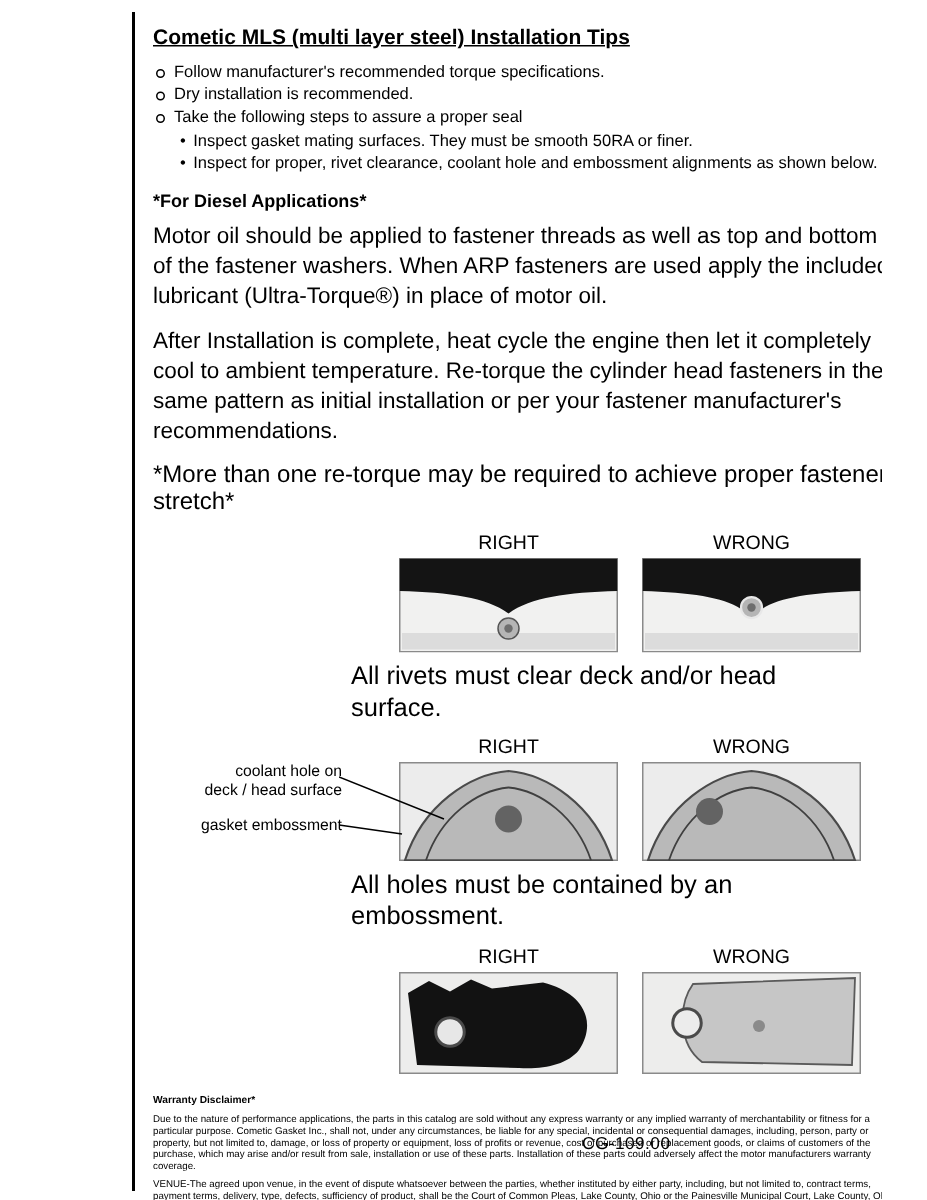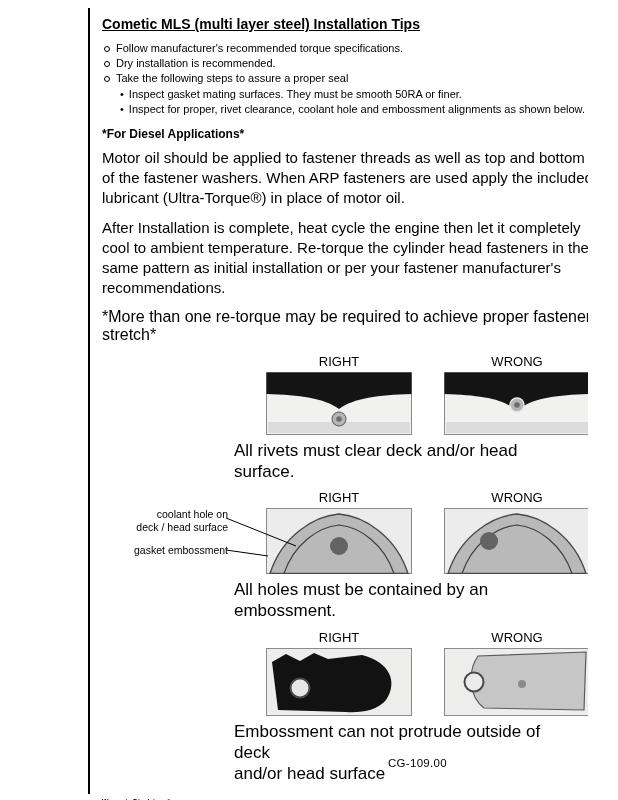--- a/index.html
+++ b/index.html
@@ -16,21 +16,21 @@
   .circ { flex:0 0 auto; width:4px; height:4px; border:1px solid #000; border-radius:50%; margin:5px 6px 0 2px; }
   .subtip-line { display:flex; font-size:11px; line-height:1.38; margin-left:18px; }
   .dot { margin:0 5px 0 0; }
 
   .diesel-heading { font-size:12px; font-weight:bold; margin:10px 0 7px 0; }
   p.body-para { font-size:15px; line-height:1.35; margin:0 0 9px 0; }
   p.note { font-size:16px; margin:2px 0 10px 0; }
 
   .diagrams { margin-left:132px; width:308px; }
   .diagram-row { position:relative; margin-bottom:8px; }
-  .pair-grid { display:grid; grid-template-columns:146px 146px; column-gap:32px;padding-left:32px; }
+  .pair-grid { display:grid; grid-template-columns:146px 146px; column-gap:16px;padding-left:32px; }
   .col-label { text-align:center; font-size:13px; margin-bottom:3px; }
   svg.dg { display:block; width:146px; }
   .caption { font-size:17px; margin:5px 0 0 0; white-space:pre-line; line-height:1.25; }
 
   .callout { position:absolute; text-align:right; font-size:10.5px; line-height:1.25; white-space:pre-line; }
   .callout-coolant { left:-118px; top:18px; width:112px; }
   .callout-emboss  { left:-124px; top:54px; width:118px; }
   .callout-lines { position:absolute; left:-8px; top:20px; width:80px; height:52px; pointer-events:none; }
 
   .disclaimer { margin-top:14px; width:497px; font-size:6.5px; line-height:1.16; }
@@ -134,22 +134,20 @@
             <path d="M6,14 L20,6 L34,13 L48,5 L62,11 L96,7 C124,14 132,34 120,52 C112,62 96,65 80,64 L12,62 Z" fill="#121212"></path>
             <circle cx="34" cy="40" r="9.5" fill="#e7e7e7" stroke="#4a4a4a" stroke-width="2"></circle>
           </svg>
           <svg class="dg" viewBox="0 0 146 68">
             <rect x="0.5" y="0.5" width="145" height="67" fill="#ededec" stroke="#8a8a8a"></rect>
             <path d="M34,8 L142,4 L140,62 L40,60 C24,48 24,22 34,8 Z" fill="#c6c6c6" stroke="#5a5a5a" stroke-width="1.2"></path>
             <circle cx="30" cy="34" r="9.5" fill="#ececec" stroke="#4a4a4a" stroke-width="2"></circle>
             <circle cx="78" cy="36" r="4" fill="#8a8a8a"></circle>
           </svg>
         </div>
-        <div class="caption">Embossment can not protrude outside of deck
-and/or head surface</div>
       </div>
 
     </div>
 
     <div class="disclaimer">
       <div class="head">Warranty Disclaimer*</div>
       <p>Due to the nature of performance applications, the parts in this catalog are sold without any express warranty or any implied warranty of merchantability or fitness for a particular purpose.  Cometic Gasket Inc., shall not, under any circumstances, be liable for any special, incidental or consequential damages, including, person, party or property, but not limited to, damage, or loss of property or equipment, loss of profits or revenue, cost of purchased or replacement goods, or claims of customers of the purchase, which may arise and/or result from sale, installation or use of these parts.  Installation of these parts could adversely affect the motor manufacturers warranty coverage.</p>
       <p>VENUE-The agreed upon venue, in the event of dispute whatsoever between the parties, whether instituted by either party, including, but not limited to, contract terms, payment terms, delivery, type, defects, sufficiency of product, shall be the Court of Common Pleas, Lake County, Ohio or the Painesville Municipal Court, Lake County, Ohio, depending on the amount in controversy.
 This agreement shall be governed by and construed under the laws of the State of Ohio.</p>
       <p>All prices and terms are subject to change without notice.</p>

